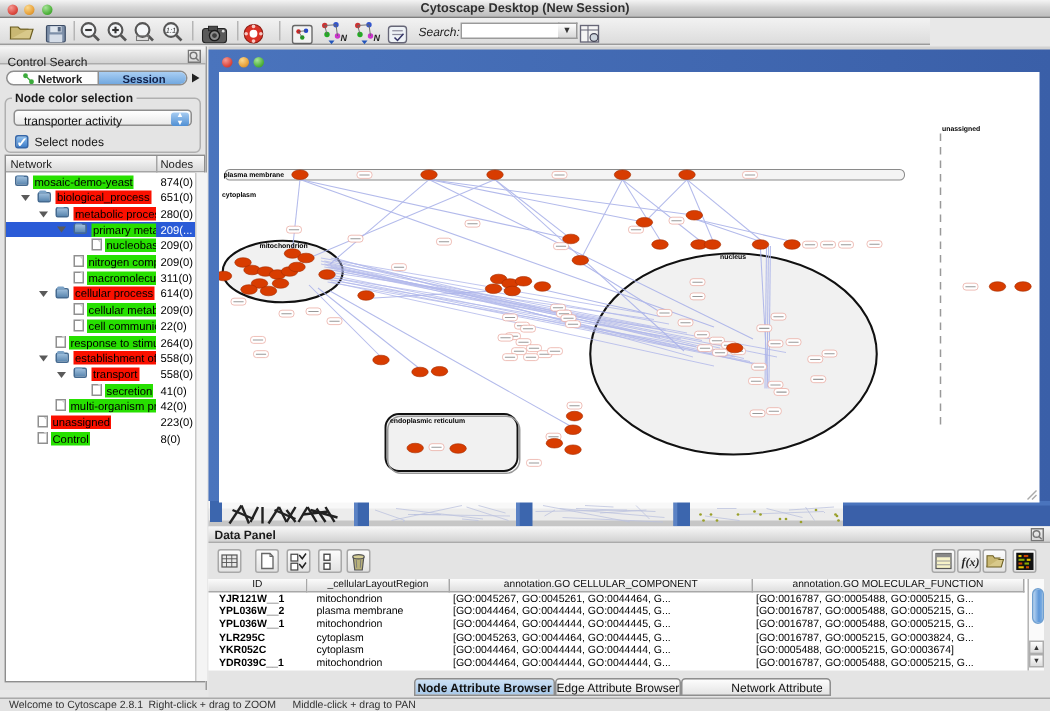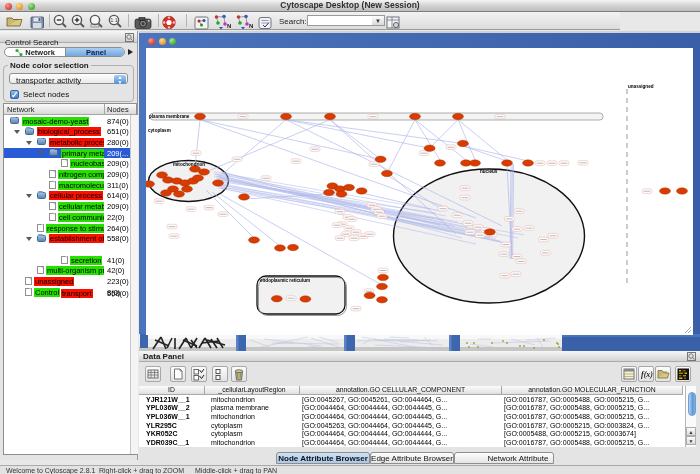--- a/index.html
+++ b/index.html
@@ -2,21 +2,21 @@
 <html><head><meta charset="utf-8"><style>
 *{margin:0;padding:0;box-sizing:border-box;}
 html,body{width:700px;height:474px;overflow:hidden;}
 body{font-family:"Liberation Sans",sans-serif;background:#e8e8e8;position:relative;}
 .abs{position:absolute;}
 
 #macbar{left:0;top:0;width:700px;height:12px;background:linear-gradient(#f4f4f4,#d6d6d6 45%,#bdbdbd);border-bottom:1px solid #7e7e7e;}
 #macbar .t{width:100%;text-align:center;font-size:8.5px;font-weight:bold;color:#303030;line-height:11px;}
 .tl{width:7px;height:7px;border-radius:50%;top:2.5px;}
 
-#toolbar{left:0;top:12px;width:620px;height:18px;background:linear-gradient(#f2f2f2,#dcdcdc);border-bottom:1px solid #9b9b9b;}
+#toolbar{left:0;top:12px;width:620px;height:18px;background:linear-gradient(#f2f2f2,#dcdcdc);border-bottom:1px solid #9b9b9b;font-style:italic;}
 .sep{top:2px;width:1px;height:13px;background:#b5b5b5;}
 #searchlbl{font-size:8px;color:#222;top:5px;}
 #searchbox{top:3px;width:66px;height:11px;background:#fff;border:1px solid #9a9a9a;}
 #searcharw{top:3px;width:13px;height:11px;background:linear-gradient(#fdfdfd,#d8d8d8);border:1px solid #9a9a9a;border-left:none;font-size:6px;line-height:11px;text-align:center;color:#333;}
 
 #cpanel{left:0;top:31px;width:138px;height:429px;background:#e4e4e4;border-right:1px solid #9a9a9a;}
 #cpanel-title{left:0;top:0;width:137px;height:12px;background:linear-gradient(#f7f7f7,#d2d2d2);border-bottom:1px solid #ababab;}
 #cpanel-title span{font-size:8px;color:#1a1a1a;margin-left:5px;line-height:12px;display:inline-block;}
 #tabrow{left:4px;top:16px;width:121px;height:10px;background:#fdfdfd;border:1px solid #8e8e8e;border-radius:5px;overflow:hidden;}
 #tab-network{left:0;top:0;width:60px;height:10px;font-size:7.5px;font-weight:bold;color:#222;text-align:center;line-height:9px;}
@@ -188,21 +188,21 @@
         <circle cx="4" cy="4" r="2.2" fill="none" stroke="#777" stroke-width="1"></circle>
         <line x1="5.5" y1="5.5" x2="7.5" y2="7.5" stroke="#777" stroke-width="1"></line>
       </svg>
   </div>
   <div class="abs" id="tabrow">
     <div class="abs" id="tab-network"><svg width="8" height="9" style="vertical-align:-2px">
           <circle cx="2" cy="2.5" r="1.6" fill="#3aaa3a"></circle>
           <circle cx="6" cy="6.5" r="1.6" fill="#3aaa3a"></circle>
           <line x1="2" y1="2.5" x2="6" y2="6.5" stroke="#3aaa3a" stroke-width="0.8"></line>
         </svg> Network</div>
-    <div class="abs" id="tab-mosaic">Panel</div>
+    <div class="abs" id="tab-mosaic">Session</div>
   </div>
   <div class="abs" id="tabarrow"></div>
   <div class="abs" id="groupbox"></div>
   <div class="abs" id="grouplbl">Node color selection</div>
   <div class="abs" id="combo"><span>transporter activity</span><div class="abs" id="combo-step">▲<br>▼</div></div>
   <div class="abs" id="checkbox">✓</div>
   <div class="abs" id="checklbl">Select nodes</div>
   <div class="abs" id="treebox">
     <div class="abs" id="treehdr">
         <span class="c1">Network</span>
@@ -267,21 +267,21 @@
 <div class="doc" style="left:33px;"></div>
 <span class="lbl grn" style="left:42px;max-width:58px;overflow:hidden;">response to stimul</span>
 <span class="num" style="">264(0)</span>
 </div>
 <div class="trow abs" style="top:129.2px;">
 <div class="tri" style="left:22px;"></div>
 <div class="fold" style="left:33px;"></div>
 <span class="lbl red" style="left:45px;max-width:55px;overflow:hidden;">establishment of lo</span>
 <span class="num" style="">558(0)</span>
 </div>
-<div class="trow abs" style="top:139.9px;margin-top:44px;">
+<div class="trow abs" style="top:139.9px;">
 <div class="tri" style="left:34px;"></div>
 <div class="fold" style="left:45px;"></div>
 <span class="lbl red" style="left:57px;max-width:43px;overflow:hidden;">transport</span>
 <span class="num" style="">558(0)</span>
 </div>
 <div class="trow abs" style="top:150.6px;">
 <div class="doc" style="left:57px;"></div>
 <span class="lbl grn" style="left:66px;max-width:34px;overflow:hidden;">secretion</span>
 <span class="num" style="">41(0)</span>
 </div>

